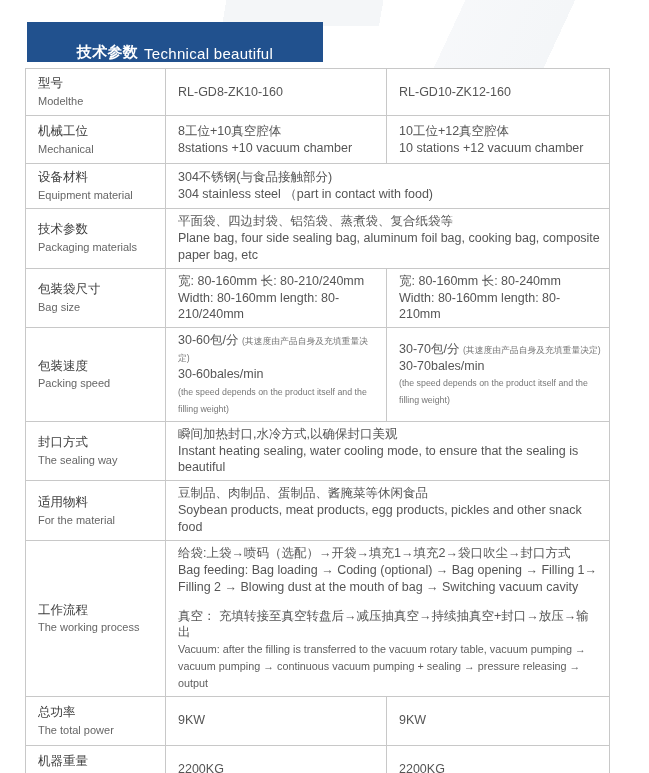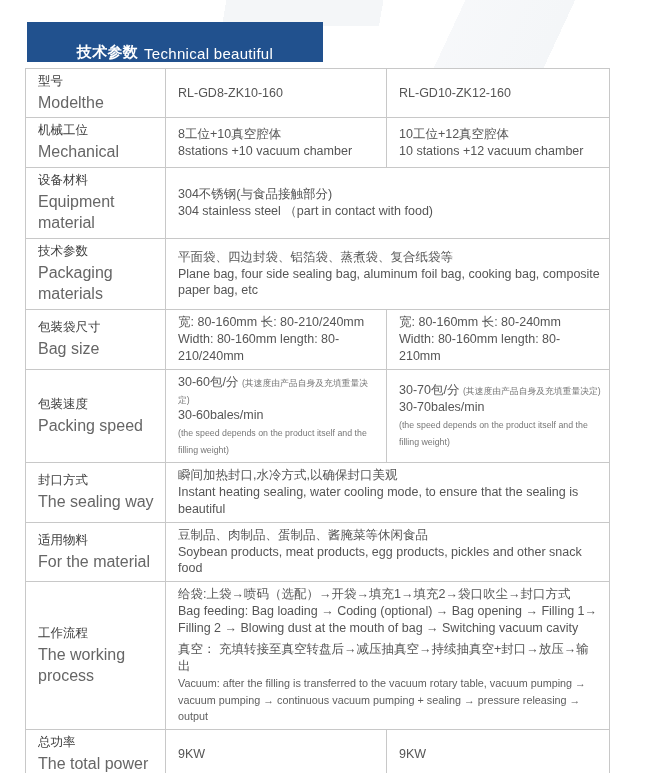--- a/index.html
+++ b/index.html
@@ -36,24 +36,24 @@
   }
   table.spec td{
     border:1px solid #c8c8c8;
     vertical-align:middle;
     padding:4px 8px 4px 12px;
     font-size:12.5px;line-height:1.35;color:#555;
     overflow:hidden;
   }
   td.lbl{padding-left:10px;}
   .lbl-cn{font-size:12.5px;color:#3c3c3c;}
-  .lbl-en{font-size:16px;color:#666;margin-top:2px;}
+  .lbl-en{font-size:11px;color:#666;margin-top:2px;}
   tr:nth-child(13) .lbl-en{font-size:9.5px;}
   .line{white-space:normal;}
-  .line.gap{margin-top:4px;}
+  .line.gap{margin-top:12px;}
   span.sm{font-size:8.8px;color:#777;}
   span.md{font-size:10.8px;color:#5e5e5e;}
   
   tr:nth-child(1){height:47px}  tr:nth-child(2){height:48px}
   tr:nth-child(3){height:45px}  tr:nth-child(4){height:51px}
   tr:nth-child(5){height:47px}  tr:nth-child(6){height:52px}
   tr:nth-child(7){height:44px}  tr:nth-child(8){height:51px}
   tr:nth-child(9){height:106px} tr:nth-child(10){height:49px}
   tr:nth-child(11){height:48px} tr:nth-child(12){height:46px}
   tr:nth-child(13){height:47px}

